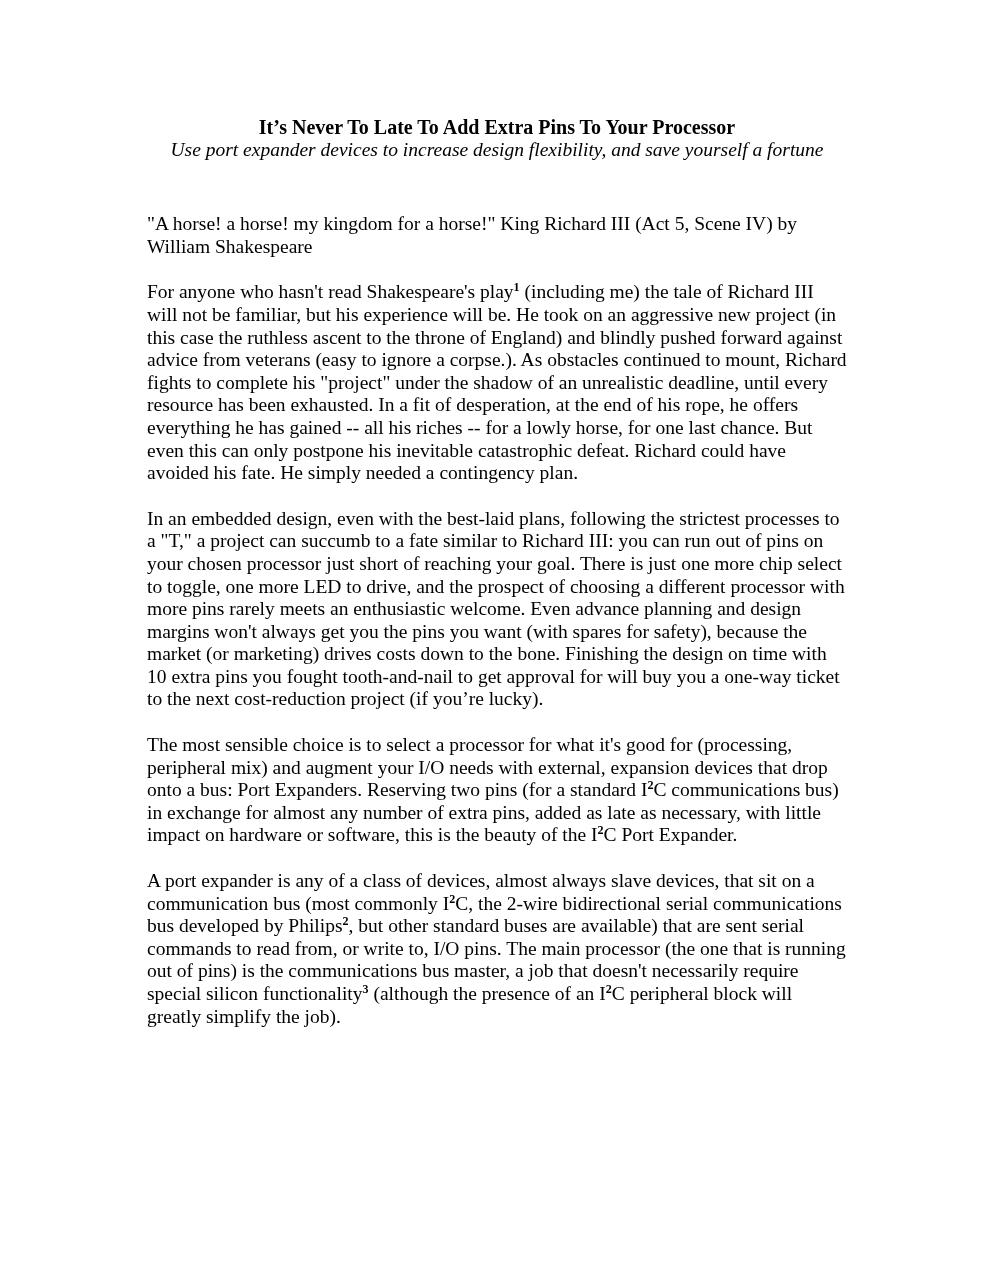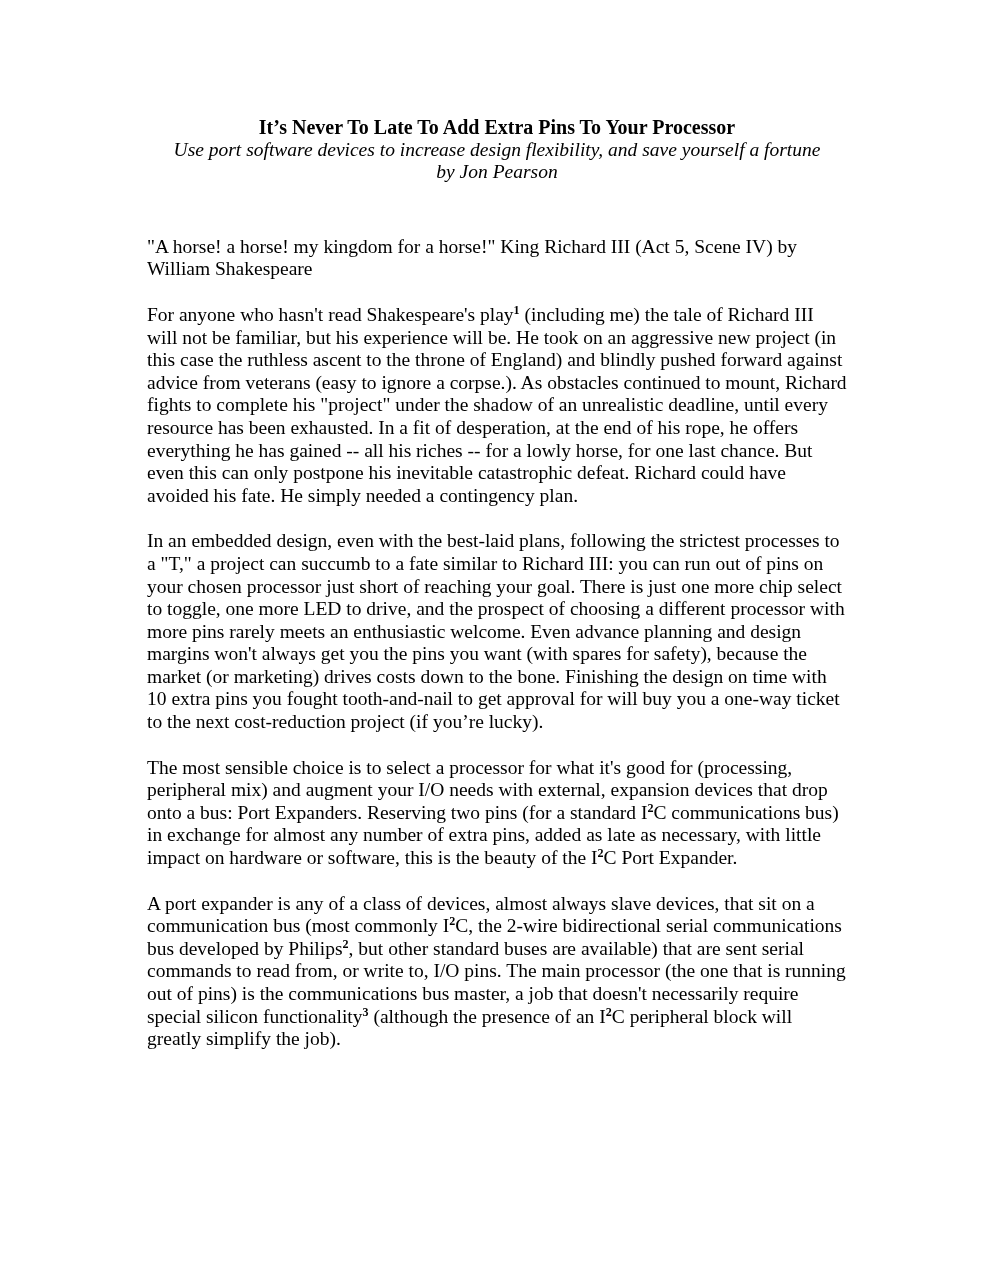--- a/index.html
+++ b/index.html
@@ -54,22 +54,21 @@
     line-height: 0;
     font-weight: bold;
   }
 </style>
 </head>
 <body>
 
 <div class="page">
   <header class="doc-header">
     <h1 class="doc-title">It’s Never To Late To Add Extra Pins To Your Processor</h1>
-    <p class="doc-subtitle">Use port software devices to increase design flexibility, and save yourself a fortune</p>
-    <p class="doc-byline">by Jon Pearson</p>
+    <p class="doc-subtitle">Use port expander devices to increase design flexibility, and save yourself a fortune</p>
   </header>
   <main class="doc-body" id="doc-body">
       <p class="para"><span>"A horse! a horse! my kingdom for a horse!" King Richard III (Act 5, Scene IV) by William Shakespeare</span></p>
       <p class="para"><span>For anyone who hasn't read Shakespeare's play</span><sup class="fn-ref">1</sup><span> (including me) the tale of Richard III will not be familiar, but his experience will be. He took on an aggressive new project (in this case the ruthless ascent to the throne of England) and blindly pushed forward against advice from veterans (easy to ignore a corpse.). As obstacles continued to mount, Richard fights to complete his "project" under the shadow of an unrealistic deadline, until every resource has been exhausted. In a fit of desperation, at the end of his rope, he offers everything he has gained -- all his riches -- for a lowly horse, for one last chance. But even this can only postpone his inevitable catastrophic defeat. Richard could have avoided his fate. He simply needed a contingency plan.</span></p>
       <p class="para"><span>In an embedded design, even with the best-laid plans, following the strictest processes to a "T," a project can succumb to a fate similar to Richard III: you can run out of pins on your chosen processor just short of reaching your goal. There is just one more chip select to toggle, one more LED to drive, and the prospect of choosing a different processor with more pins rarely meets an enthusiastic welcome. Even advance planning and design margins won't always get you the pins you want (with spares for safety), because the market (or marketing) drives costs down to the bone. Finishing the design on time with 10 extra pins you fought tooth-and-nail to get approval for will buy you a one-way ticket to the next cost-reduction project (if you’re lucky).</span></p>
       <p class="para"><span>The most sensible choice is to select a processor for what it's good for (processing, peripheral mix) and augment your I/O needs with external, expansion devices that drop onto a bus: Port Expanders. Reserving two pins (for a standard I</span><sup class="fn-ref">2</sup><span>C communications bus) in exchange for almost any number of extra pins, added as late as necessary, with little impact on hardware or software, this is the beauty of the I</span><sup class="fn-ref">2</sup><span>C Port Expander.</span></p>
       <p class="para"><span>A port expander is any of a class of devices, almost always slave devices, that sit on a communication bus (most commonly I</span><sup class="fn-ref">2</sup><span>C, the 2-wire bidirectional serial communications bus developed by Philips</span><sup class="fn-ref">2</sup><span>, but other standard buses are available) that are sent serial commands to read from, or write to, I/O pins. The main processor (the one that is running out of pins) is the communications bus master, a job that doesn't necessarily require special silicon functionality</span><sup class="fn-ref">3</sup><span> (although the presence of an I</span><sup class="fn-ref">2</sup><span>C  peripheral block will greatly simplify the job).</span></p>
     </main>
 </div>
 

